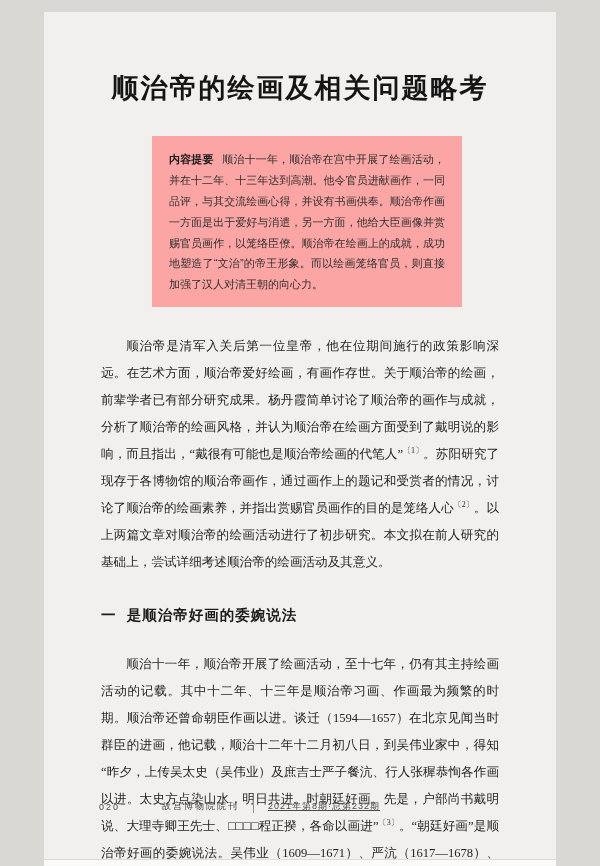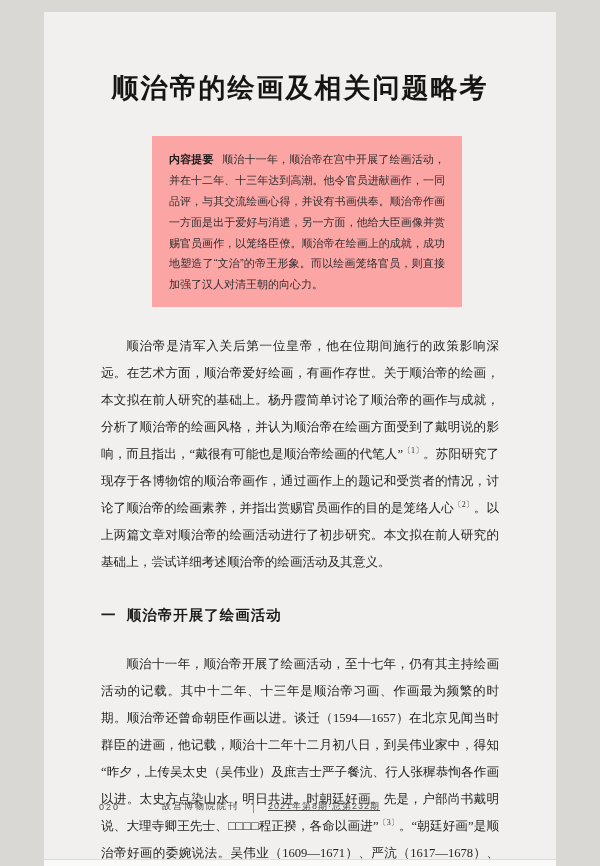--- a/index.html
+++ b/index.html
@@ -115,23 +115,23 @@
 
 <div class="page">
 
   <h1 class="title">顺治帝的绘画及相关问题略考</h1>
 
 
   <div class="abstract-box">
     <p><span class="bold-label">内容提要</span><span>顺治十一年，顺治帝在宫中开展了绘画活动，并在十二年、十三年达到高潮。他令官员进献画作，一同品评，与其交流绘画心得，并设有书画供奉。顺治帝作画一方面是出于爱好与消遣，另一方面，他给大臣画像并赏赐官员画作，以笼络臣僚。顺治帝在绘画上的成就，成功地塑造了“文治”的帝王形象。而以绘画笼络官员，则直接加强了汉人对清王朝的向心力。</span></p>
   </div>
 
-  <p class="body-para"><span>顺治帝是清军入关后第一位皇帝，他在位期间施行的政策影响深远。在艺术方面，顺治帝爱好绘画，有画作存世。关于顺治帝的绘画，本文拟在前人研究的基础上。杨丹霞简单讨论了顺治帝的画作与成就，分析了顺治帝的绘画风格，并认为顺治帝在绘画方面受到了戴明说的影响，而且指出，“戴很有可能也是顺治帝绘画的代笔人”</span><sup>〔1〕</sup><span>。苏阳研究了现存于各博物馆的顺治帝画作，通过画作上的题记和受赏者的情况，讨论了顺治帝的绘画素养，并指出赏赐官员画作的目的是笼络人心</span><sup>〔2〕</sup><span>。以上两篇文章对顺治帝的绘画活动进行了初步研究。本文拟在前人研究的基础上，尝试详细考述顺治帝的绘画活动及其意义。</span></p>
+  <p class="body-para"><span>顺治帝是清军入关后第一位皇帝，他在位期间施行的政策影响深远。在艺术方面，顺治帝爱好绘画，有画作存世。关于顺治帝的绘画，前辈学者已有部分研究成果。杨丹霞简单讨论了顺治帝的画作与成就，分析了顺治帝的绘画风格，并认为顺治帝在绘画方面受到了戴明说的影响，而且指出，“戴很有可能也是顺治帝绘画的代笔人”</span><sup>〔1〕</sup><span>。苏阳研究了现存于各博物馆的顺治帝画作，通过画作上的题记和受赏者的情况，讨论了顺治帝的绘画素养，并指出赏赐官员画作的目的是笼络人心</span><sup>〔2〕</sup><span>。以上两篇文章对顺治帝的绘画活动进行了初步研究。本文拟在前人研究的基础上，尝试详细考述顺治帝的绘画活动及其意义。</span></p>
 
-  <h2 class="section-heading"><span class="sec-num">一</span><span>顺治帝开展了绘画活动</span></h2>
+  <h2 class="section-heading"><span class="sec-num">一</span><span>是顺治帝好画的委婉说法</span></h2>
 
   <p class="body-para"><span>顺治十一年，顺治帝开展了绘画活动，至十七年，仍有其主持绘画活动的记载。其中十二年、十三年是顺治帝习画、作画最为频繁的时期。顺治帝还曾命朝臣作画以进。谈迁（1594—1657）在北京见闻当时群臣的进画，他记载，顺治十二年十二月初八日，到吴伟业家中，得知“昨夕，上传吴太史（吴伟业）及庶吉士严子餐沆、行人张穉恭恂各作画以进。太史方点染山水，明日共进。时朝廷好画。先是，户部尚书戴明说、大理寺卿王先士、□□□□程正揆，各命以画进”</span><sup>〔3〕</sup><span>。“朝廷好画”是顺治帝好画的委婉说法。吴伟业（1609—1671）、严沆（1617—1678）、张恂、程正揆（1604—1676）等在绘画方面都有或多或少的</span></p>
 
   <hr class="footnote-rule">
 
   <div class="footer">
     <span class="page-number">020</span>
     <span class="journal-name">故宫博物院院刊</span>
     <span class="footer-divider"></span>
     <span class="issue-info">2021年第8期·总第232期</span>

